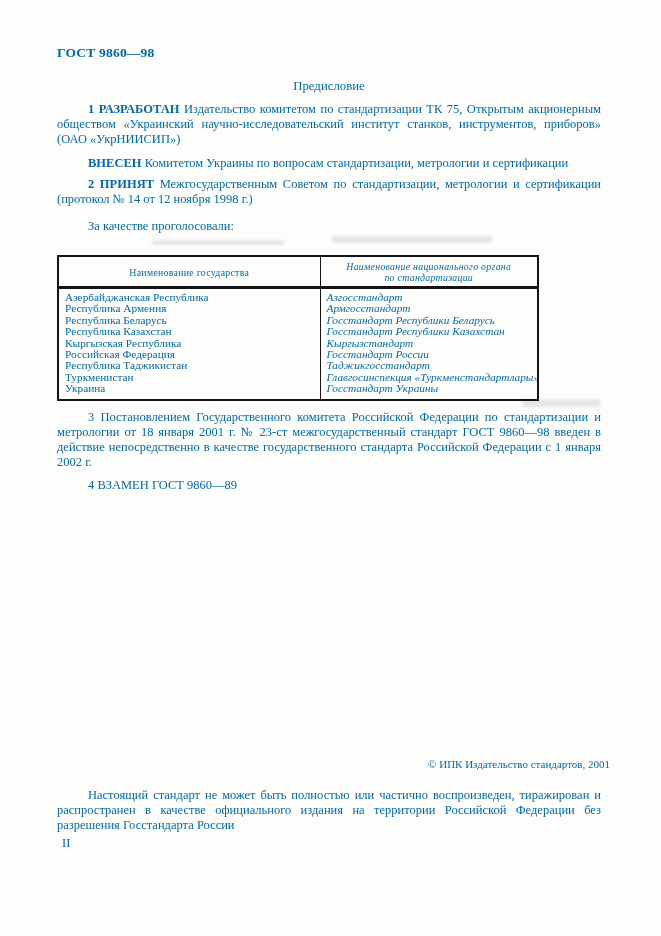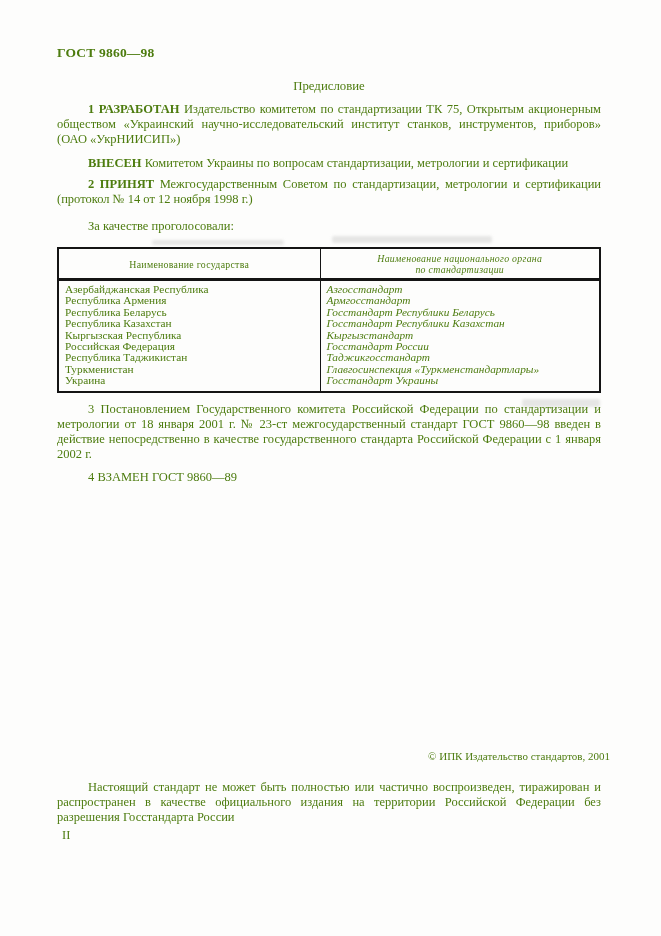--- a/index.html
+++ b/index.html
@@ -2,21 +2,21 @@
 <html><head>
 <meta charset="utf-8">
 <style>
   html, body { margin: 0; padding: 0; background: #ffffff; }
   .page {
     position: relative;
     width: 661px;
     height: 936px;
     background: #fdfdfc;
     font-family: "Liberation Serif", "DejaVu Serif", serif;
-    color: #4d7c0f;
+    color: #0369a1;
     overflow: hidden;
   }
   .content {
     position: absolute;
     left: 57px;
     top: 0;
     width: 544px;
   }
   .content * { margin: 0; }
   .doc-code {
@@ -38,22 +38,22 @@
     line-height: 15px;
     text-align: justify;
     text-indent: 31px;
   }
   .para b { font-weight: bold; }
   .p1 { margin-top: 8px; }
   .p-vnesen { margin-top: 9px; }
   .p2 { margin-top: 6px; }
   .vote-intro { margin-top: 12px; text-align: left; }
   table.vote-table {
-    margin-top: 13px;
-    width: 544px;
+    margin-top: 21px;
+    width: 482px;
     border-collapse: collapse;
     table-layout: fixed;
   }
   table.vote-table { border: 2px solid #141414; }
   .vote-table col.c1 { width: 262px; }
   .vote-table th {
     border-bottom: 3px solid #141414;
     font-weight: normal;
     font-size: 9.8px;
     line-height: 11px;

